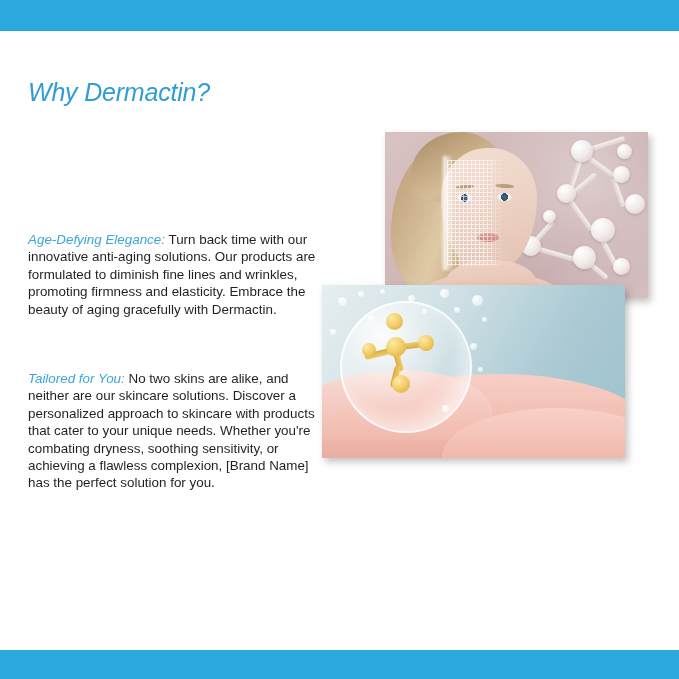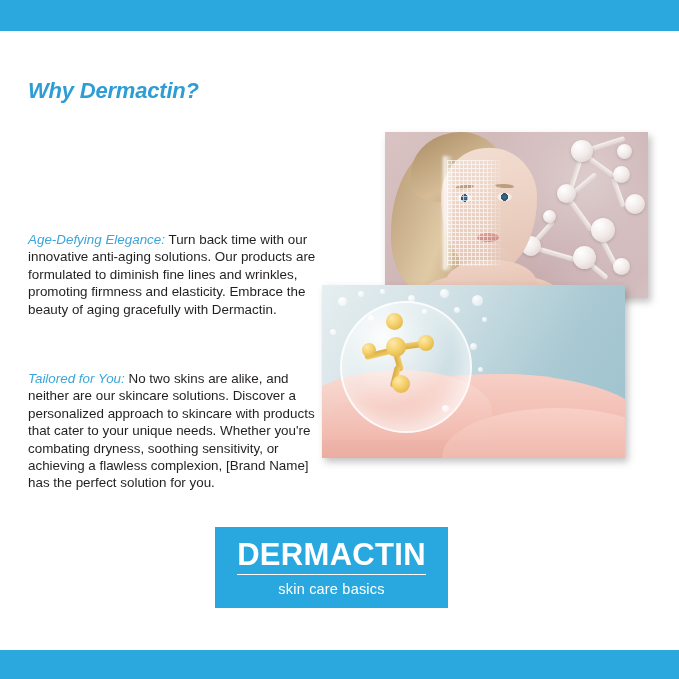--- a/index.html
+++ b/index.html
@@ -37,22 +37,22 @@
     width: 679px;
     height: 29px;
     background: #2BA9DF;
   }
 
   
   .headline {
     position: absolute;
     left: 28px;
     top: 78px;
-    font-size: 22px;
-    font-weight: bold;
+    font-size: 25px;
+    font-weight: normal;
     font-style: italic;
     color: #2E9DD4;
     letter-spacing: -0.2px;
     white-space: nowrap;
   }
 
   
   .copy {
     position: absolute;
     left: 28px;
@@ -406,20 +406,16 @@
       <div class="drop" style="left:160px; top:32px; width:5px; height:5px;"></div>
       <div class="drop" style="left:148px; top:58px; width:7px; height:7px;"></div>
       <div class="drop" style="left:156px; top:82px; width:5px; height:5px;"></div>
       <div class="drop" style="left:8px; top:44px; width:6px; height:6px;"></div>
       <div class="drop" style="left:100px; top:24px; width:5px; height:5px;"></div>
       <div class="drop" style="left:46px; top:30px; width:6px; height:6px;"></div>
       <div class="drop" style="left:120px; top:120px; width:7px; height:7px;"></div>
     </div>
   </div>
 
-  <div class="logo-box">
-    <div class="logo-word">DERMACTIN</div>
-    <div class="logo-tag">skin care basics</div>
-  </div>
 
   <div class="bar-bottom"></div>
 
 </div>
 
 </body></html>

